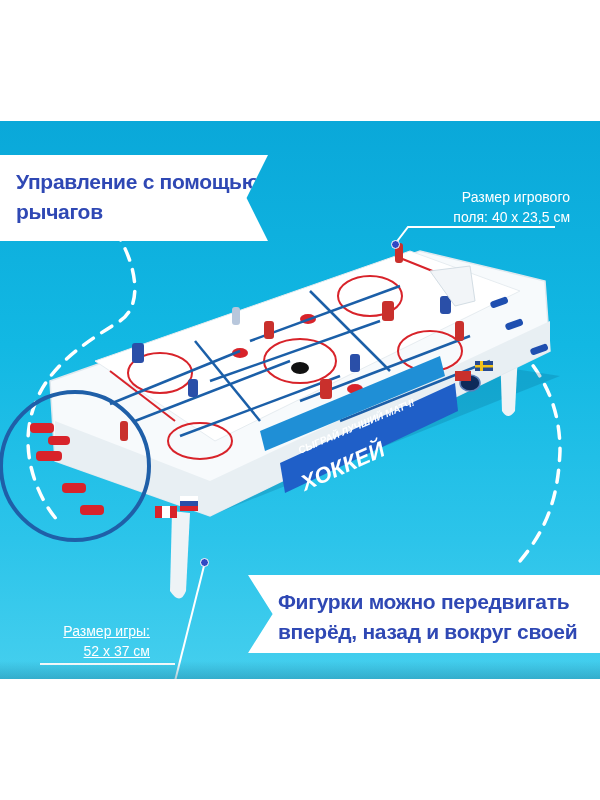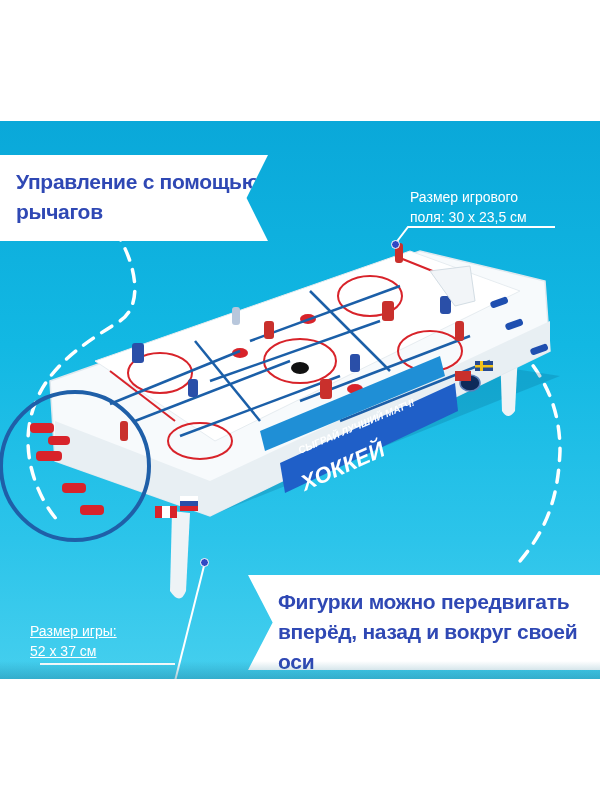--- a/index.html
+++ b/index.html
@@ -24,27 +24,27 @@
     color: #2f48b4; font-weight: bold; font-size: 21px; line-height: 30px;
     font-family: "Liberation Sans", sans-serif; letter-spacing: -0.3px;
   }
   .ribbon-top {
     left: 0; top: 20px; width: 268px; height: 86px;
     clip-path: polygon(0 0, 100% 0, 92% 50%, 100% 100%, 0 100%);
     padding: 12px 0 0 16px;
     margin-top: 14px;
   }
   .ribbon-bottom {
-    left: 248px; top: 454px; width: 352px; height: 95px;
+    left: 248px; top: 454px; width: 352px; height: 78px;
     clip-path: polygon(0 0, 100% 0, 100% 100%, 0 100%, 7% 50%);
     padding: 12px 0 0 30px;
   }
 
   .caption {
-    position: absolute; color: #ffffff; font-size: 14px; line-height: 20px; text-align: left;
+    position: absolute; color: #ffffff; font-size: 14px; line-height: 20px; text-align: right;
   }
   .caption-field { left: 410px; top: 66px; width: 160px; }
   .caption-size { left: 30px; top: 500px; width: 120px; text-decoration: underline; }
 
   .dot {
     position: absolute; width: 9px; height: 9px; border-radius: 50%;
     background: #2f48c4; border: 1.5px solid #ffffff;
   }
 
   svg.art { position: absolute; left: 0; top: 0; }
@@ -159,21 +159,21 @@
   <span class="dot" style="left:391px; top:119px;"></span>
   <span class="dot" style="left:200px; top:437px;"></span>
 
   <div class="ribbon ribbon-top">
     <div class="ribbon-text">Управление с помощью</div>
     <div class="ribbon-text">рычагов</div>
   </div>
 
   <div class="caption caption-field">
     <div>Размер игрового</div>
-    <div>поля: 30 х 23,5 см</div>
+    <div>поля: 40 х 23,5 см</div>
   </div>
 
   <div class="caption caption-size">
     <div>Размер игры:</div>
     <div>52 х 37 см</div>
   </div>
 
   <div class="ribbon ribbon-bottom">
     <div class="ribbon-text">Фигурки можно передвигать</div>
     <div class="ribbon-text">вперёд, назад и вокруг своей оси</div>

